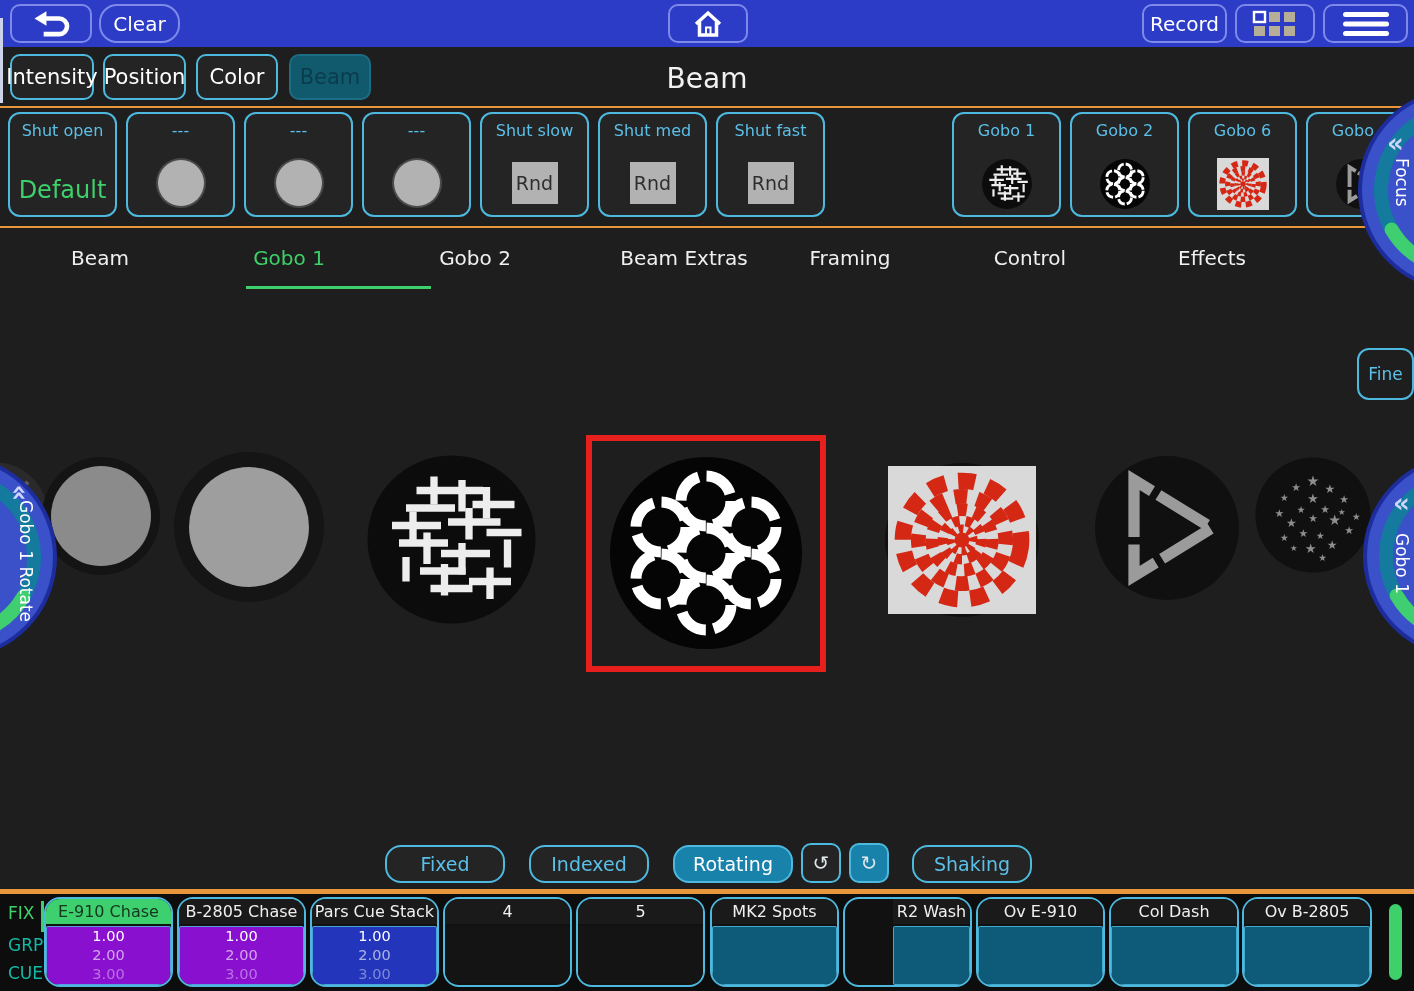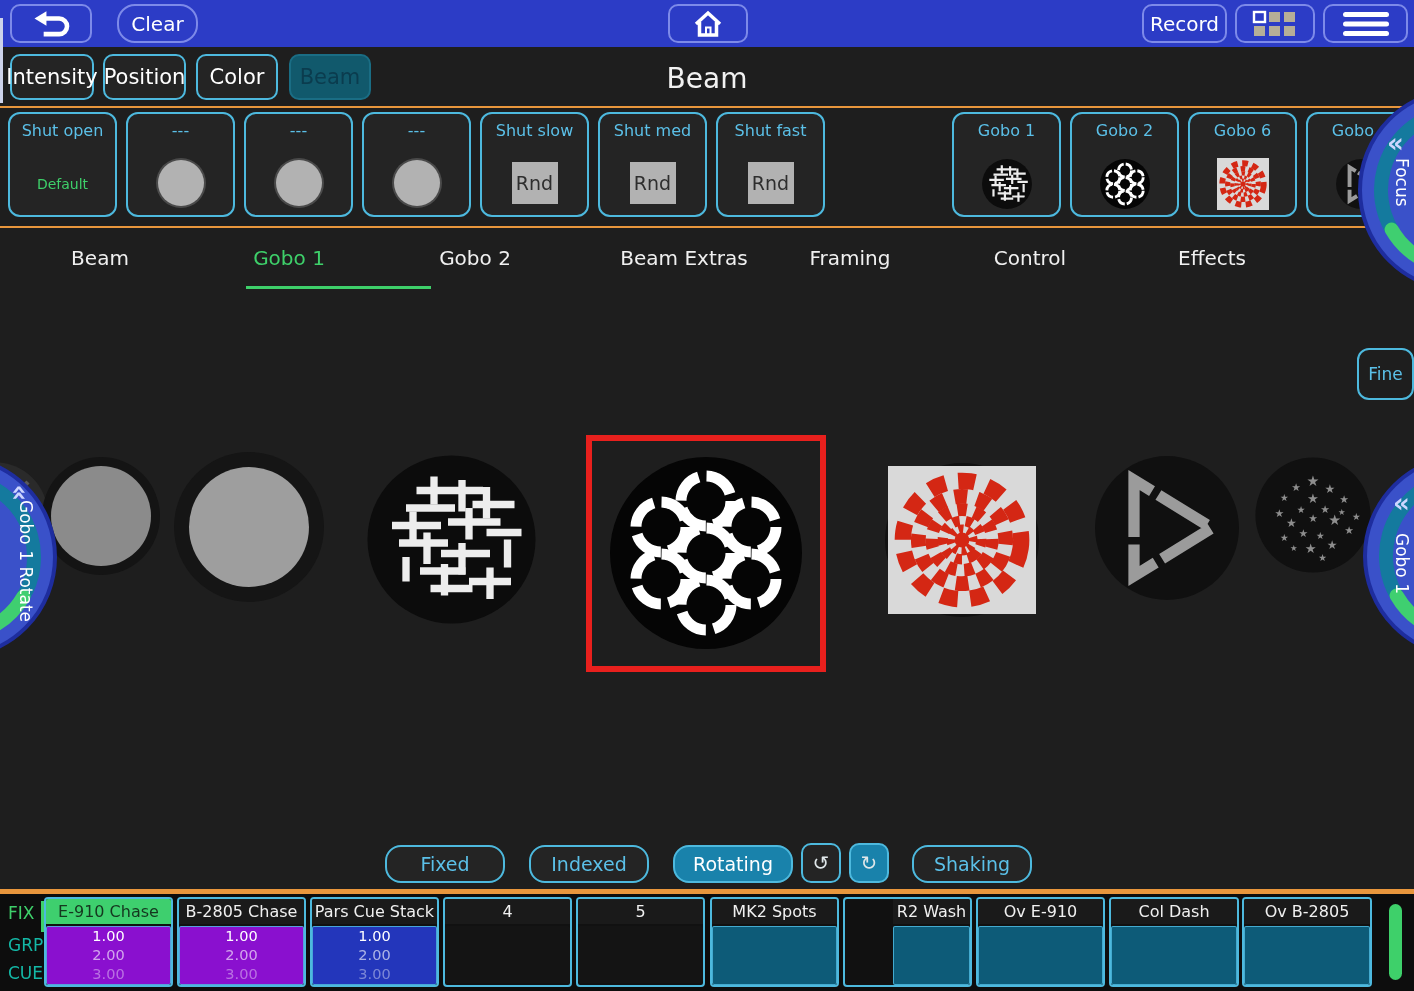--- a/index.html
+++ b/index.html
@@ -17,21 +17,21 @@
             background:#242424;color:#fff;font-size:21px;display:flex;align-items:center;justify-content:center;box-sizing:border-box;}
   .attr-btn.active{background:#11596c;border-color:#1a6d84;color:#0b3c4e;}
   .page-title{position:absolute;left:0;right:0;top:62px;text-align:center;font-size:28px;color:#f2f2f2;}
 
   .hr-orange{position:absolute;left:0;width:1414px;background:#e8963c;}
 
   
   .preset{position:absolute;top:112px;width:109px;height:105px;border:2px solid #4db9de;border-radius:12px;
           background:#242424;box-sizing:border-box;}
   .p-label{position:absolute;top:7px;left:0;width:100%;text-align:center;color:#5bc0e8;font-size:16px;}
-  .p-sub{position:absolute;top:62px;left:0;width:100%;text-align:center;color:#3ed06a;font-size:14px;}
+  .p-sub{position:absolute;top:62px;left:0;width:100%;text-align:center;color:#3ed06a;font-size:24px;}
   .p-circle{position:absolute;left:50%;top:46px;transform:translateX(-50%);width:46px;height:46px;border-radius:50%;
             background:#b2b2b2;box-shadow:0 0 0 2px #4a4a4a;}
   .p-rnd{position:absolute;left:50%;top:48px;transform:translateX(-50%);width:46px;height:42px;background:#b2b2b2;
          color:#2e2e2e;font-size:19px;display:flex;align-items:center;justify-content:center;}
   .p-thumb{position:absolute;left:50%;top:44px;transform:translateX(-50%);}
 
   
   .tab{position:absolute;top:246px;transform:translateX(-50%);font-size:20px;color:#f0f0f0;white-space:nowrap;}
   .tab.active{color:#3ed06a;}
   .tab-underline{position:absolute;left:246px;top:286px;width:185px;height:3px;background:#3ed06a;}
@@ -56,21 +56,21 @@
   .mode-btn{position:absolute;top:845px;height:38px;border:2px solid #4db9de;border-radius:16px;background:#242424;
             color:#5bc0e8;font-size:19px;display:flex;align-items:center;justify-content:center;box-sizing:border-box;}
   .mode-btn.active{background:#1982ab;color:#fff;}
   .mode-sq{position:absolute;top:843px;width:40px;height:40px;border:2px solid #4db9de;border-radius:10px;background:#242424;
            color:#dfe6e9;font-size:20px;display:flex;align-items:center;justify-content:center;box-sizing:border-box;}
   .mode-sq.active{background:#1982ab;}
 
   
   .pb-bar{position:absolute;left:0;top:894px;width:1414px;height:97px;background:#0d0d0d;}
   .pb-rowlab{position:absolute;left:8px;font-size:17px;color:#14b8a6;}
-  .pb-cell{position:absolute;top:3px;width:129px;height:90px;border:2px solid #4db9de;border-radius:4px;background:#111;
+  .pb-cell{position:absolute;top:3px;width:129px;height:90px;border:2px solid #4db9de;border-radius:16px;background:#111;
            box-sizing:border-box;overflow:hidden;}
   .pb-head{height:25px;background:#1a1a1a;color:#f0f0f0;font-size:16px;display:flex;align-items:center;justify-content:center;}
   .pb-head.green{background:#3ecf6e;color:#15371f;}
   .pb-body{margin-top:2px;height:57px;border:1px solid rgba(77,185,222,.85);border-radius:2px;
            display:flex;flex-direction:column;align-items:center;justify-content:center;font-size:14.5px;line-height:19px;}
   .pb-body.purple{background:#8a10cf;}
   .pb-body.blue{background:#2336bb;}
   .pb-body.teal{background:#0d5b78;}
   .pb-body.empty{background:#141414;border:none;}
   .v1{color:#fff;} .v2{color:rgba(255,255,255,.62);} .v3{color:rgba(255,255,255,.40);}
@@ -179,21 +179,21 @@
 
 <div class="screen">
 
   <div class="topbar">
     <div class="tb-btn" style="left:10px;width:82px;">
       <svg width="44" height="34" viewBox="0 0 48 36">
         <path d="M16 12 h17 a8.5 8.5 0 0 1 0 17 H16" stroke="#fff" stroke-width="5" fill="none"></path>
         <path d="M19 4 L6 12 L19 20 Z" fill="#fff"></path>
       </svg>
     </div>
-    <div class="tb-btn" style="left:117px;width:81px;border-radius:18px;">
+    <div class="tb-btn" style="left:99px;width:81px;border-radius:18px;">
       <span>Clear</span>
     </div>
     <div class="tb-btn" style="left:668px;width:80px;">
       <svg width="32" height="30" viewBox="0 0 32 30">
         <path d="M4 15 L16 4 L28 15" stroke="#fff" stroke-width="3.5" fill="none"></path>
         <path d="M7.5 13 V26 H24.5 V13" stroke="#fff" stroke-width="3.5" fill="none"></path>
         <rect x="14" y="18.5" width="4.5" height="7.5" stroke="#fff" stroke-width="2" fill="none"></rect>
       </svg>
     </div>
     <div class="tb-btn" style="left:1142px;width:85px;">

